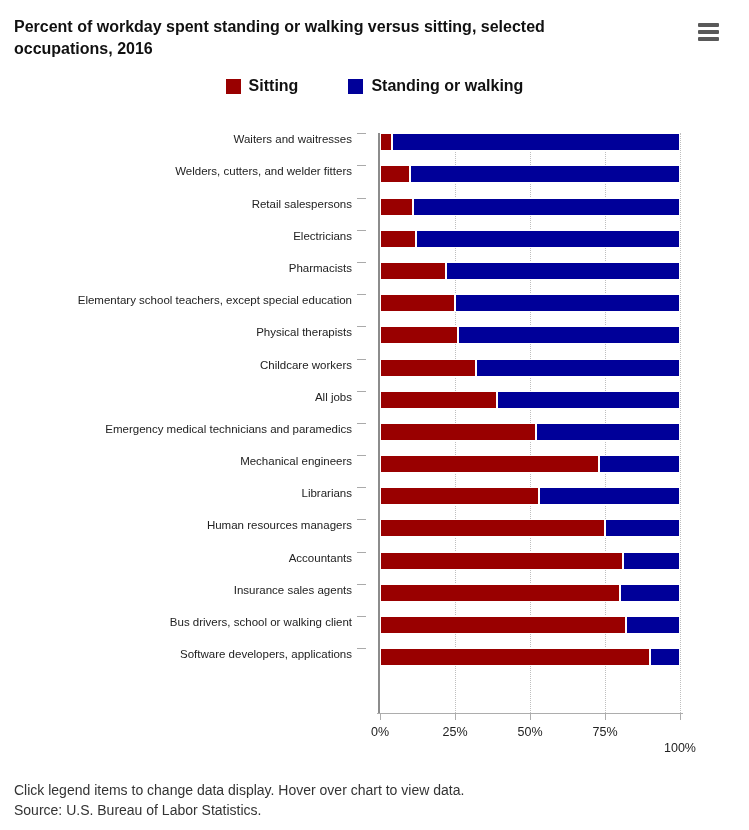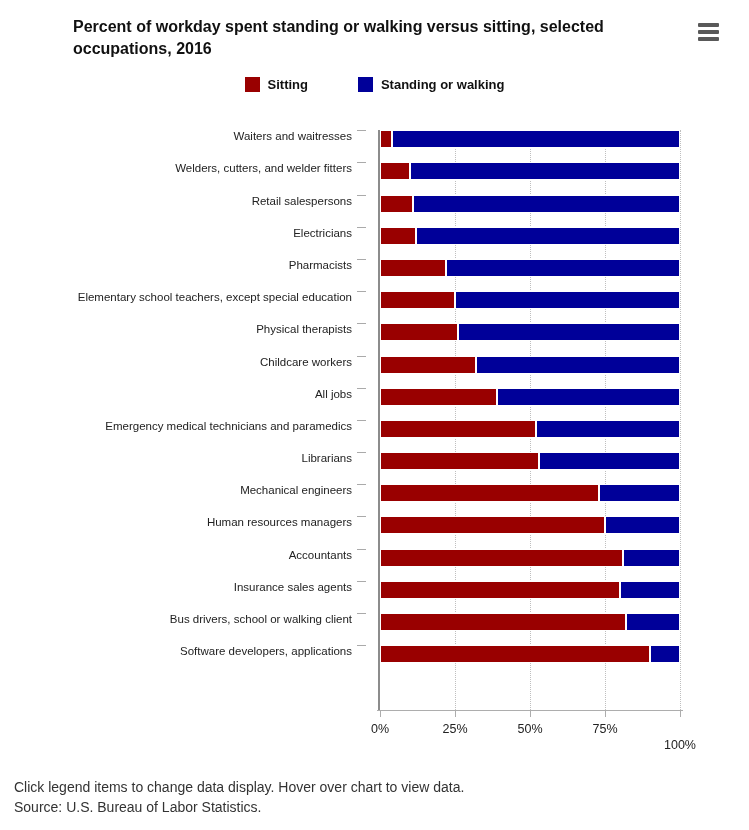--- a/index.html
+++ b/index.html
@@ -1,30 +1,30 @@
 <!DOCTYPE html>
 <html><head>
 <meta charset="utf-8">
 <style>
   * { margin:0; padding:0; box-sizing:border-box; }
   html,body { background:#fff; }
   body { font-family:"Liberation Sans", sans-serif; color:#222; }
   .page { position:relative; width:749px; height:830px; background:#fff; overflow:hidden; }
 
   
-  .header { display:flex; justify-content:flex-end; align-items:flex-start; padding:16px 30px 0 14px; }
+  .header { display:flex; justify-content:space-between; align-items:flex-start; padding:16px 30px 0 14px; }
   .title { font-size:16px; font-weight:bold; color:#111; line-height:1.35; max-width:625px; }
   .menu { display:flex; flex-direction:column; gap:3px; margin-top:7px; cursor:pointer; }
   .menu span { display:block; width:21px; height:4px; background:#595959; border-radius:1px; }
 
   
   .legend { display:flex; justify-content:center; align-items:center; gap:50px; margin-top:18px; }
   .legend-item { display:flex; align-items:center; gap:8px; cursor:pointer; }
   .swatch { width:15px; height:15px; }
-  .legend-label { font-size:13px; font-weight:bold; color:#111; }
+  .legend-label { font-size:16px; font-weight:bold; color:#111; }
 
   
   .chart { position:relative; margin-top:38px; height:622px; }
   .rows { position:relative; z-index:2; }
   .row { display:flex; align-items:flex-start; height:32.2px; }
   .cat-label { width:352px; text-align:right; font-size:11.5px; color:#222; white-space:nowrap; }
   .cat-tick { width:9px; height:1px; background:#aaa; margin-left:5px; flex:none; }
   .bar-track { margin-left:14px; width:300px; height:18px; display:flex; }
   .seg { height:100%; border:1px solid #fff; }
 
@@ -158,34 +158,34 @@
   <div class="row">
     <div class="cat-label">Emergency medical technicians and paramedics</div>
     <div class="cat-tick"></div>
     <div class="bar-track">
       <div class="seg" style="width: 52%; background-color: rgb(153, 0, 0);"></div>
       <div class="seg" style="width: 48%; background-color: rgb(0, 0, 153);"></div>
     </div>
   </div>
 
   <div class="row">
+    <div class="cat-label">Mechanical engineers</div>
+    <div class="cat-tick"></div>
+    <div class="bar-track">
+      <div class="seg" style="width: 73%; background-color: rgb(153, 0, 0);"></div>
+      <div class="seg" style="width: 27%; background-color: rgb(0, 0, 153);"></div>
+    </div>
+  </div>
+
+  <div class="row">
     <div class="cat-label">Librarians</div>
     <div class="cat-tick"></div>
     <div class="bar-track">
       <div class="seg" style="width: 53%; background-color: rgb(153, 0, 0);"></div>
       <div class="seg" style="width: 47%; background-color: rgb(0, 0, 153);"></div>
-    </div>
-  </div>
-
-  <div class="row">
-    <div class="cat-label">Mechanical engineers</div>
-    <div class="cat-tick"></div>
-    <div class="bar-track">
-      <div class="seg" style="width: 73%; background-color: rgb(153, 0, 0);"></div>
-      <div class="seg" style="width: 27%; background-color: rgb(0, 0, 153);"></div>
     </div>
   </div>
 
   <div class="row">
     <div class="cat-label">Human resources managers</div>
     <div class="cat-tick"></div>
     <div class="bar-track">
       <div class="seg" style="width: 75%; background-color: rgb(153, 0, 0);"></div>
       <div class="seg" style="width: 25%; background-color: rgb(0, 0, 153);"></div>
     </div>

